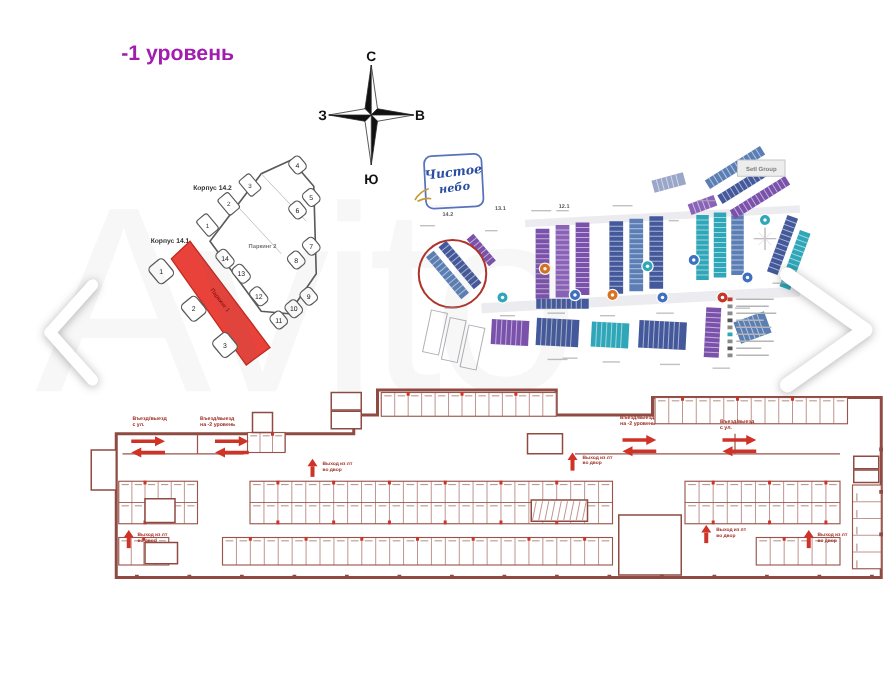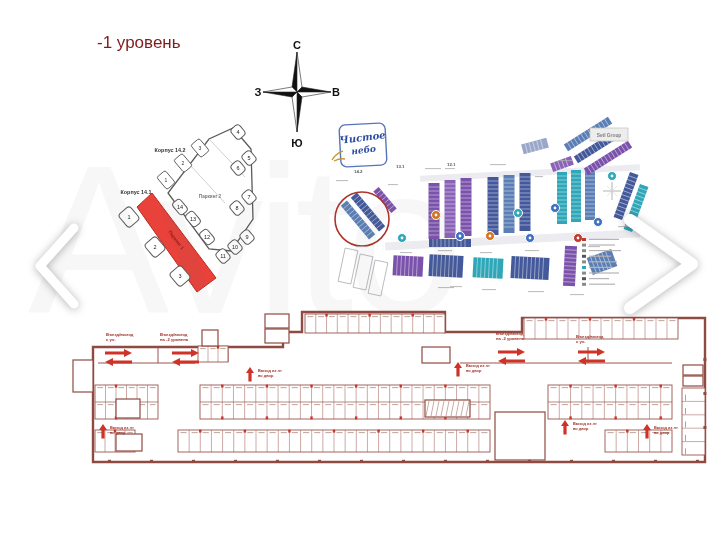--- a/index.html
+++ b/index.html
@@ -6,21 +6,21 @@
   body{
     width:709px;height:540px;position:relative;overflow:hidden;
     background:#ffffff;font-family:"Liberation Sans",sans-serif;
   }
   .abs{position:absolute;}
   #watermark{
     left:28px;top:118px;font-size:212px;font-weight:normal;letter-spacing:-8px;
     color:rgba(110,110,110,0.055);z-index:5;pointer-events:none;white-space:nowrap;
   }
   #title{
-    left:97px;top:33px;font-size:17px;font-weight:normal;color:#7f1d1d;z-index:2;
+    left:97px;top:33px;font-size:17px;font-weight:bold;color:#a21caf;z-index:2;
   }
   svg{overflow:visible;}
   .chev{z-index:6;filter:drop-shadow(0 1px 4px rgba(0,0,0,0.30));}
 </style>
 </head>
 <body>
 
 <div id="watermark" class="abs">Avito</div>
 
 <div id="title" class="abs">-1 уровень</div>

